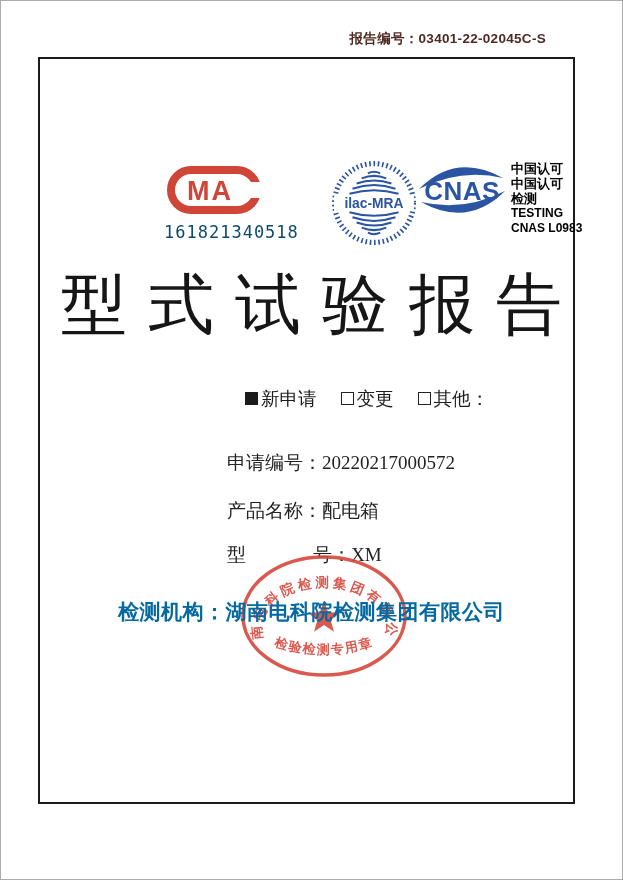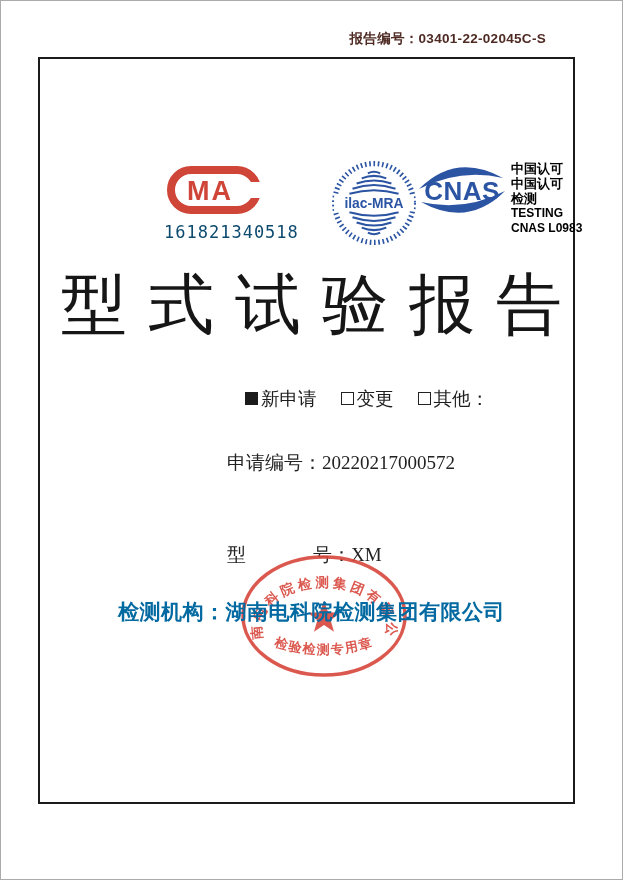--- a/index.html
+++ b/index.html
@@ -138,20 +138,21 @@
         <span>变更</span>
       </span>
       <span class="apply-option">
         <span class="cbox"></span>
         <span>其他：</span>
       </span>
     </div>
 
     <div class="field-row row-appno"><span>申请编号</span><span>：</span><span class="field-value">20220217000572</span></div>
 
+    <div class="field-row row-product"><span>产品名称</span><span>：</span><span class="field-value">配电箱</span></div>
 
     <div class="field-row row-model"><span>型</span><span class="label-right">号</span><span>：</span><span class="field-value">XM</span></div>
 
   </div>
 
   <svg class="stamp" width="172" height="130" viewBox="0 0 172 130">
     <ellipse cx="86" cy="64" rx="81" ry="59" fill="none" stroke="#d8473d" stroke-width="3.5"></ellipse>
     <defs>
       <path id="ringPath" d="M 24.4 84.5 A 63 41 0 1 1 147.6 84.5" fill="none"></path>
       <path id="botPath" d="M 40 95 Q 86 109 132 95" fill="none"></path>

